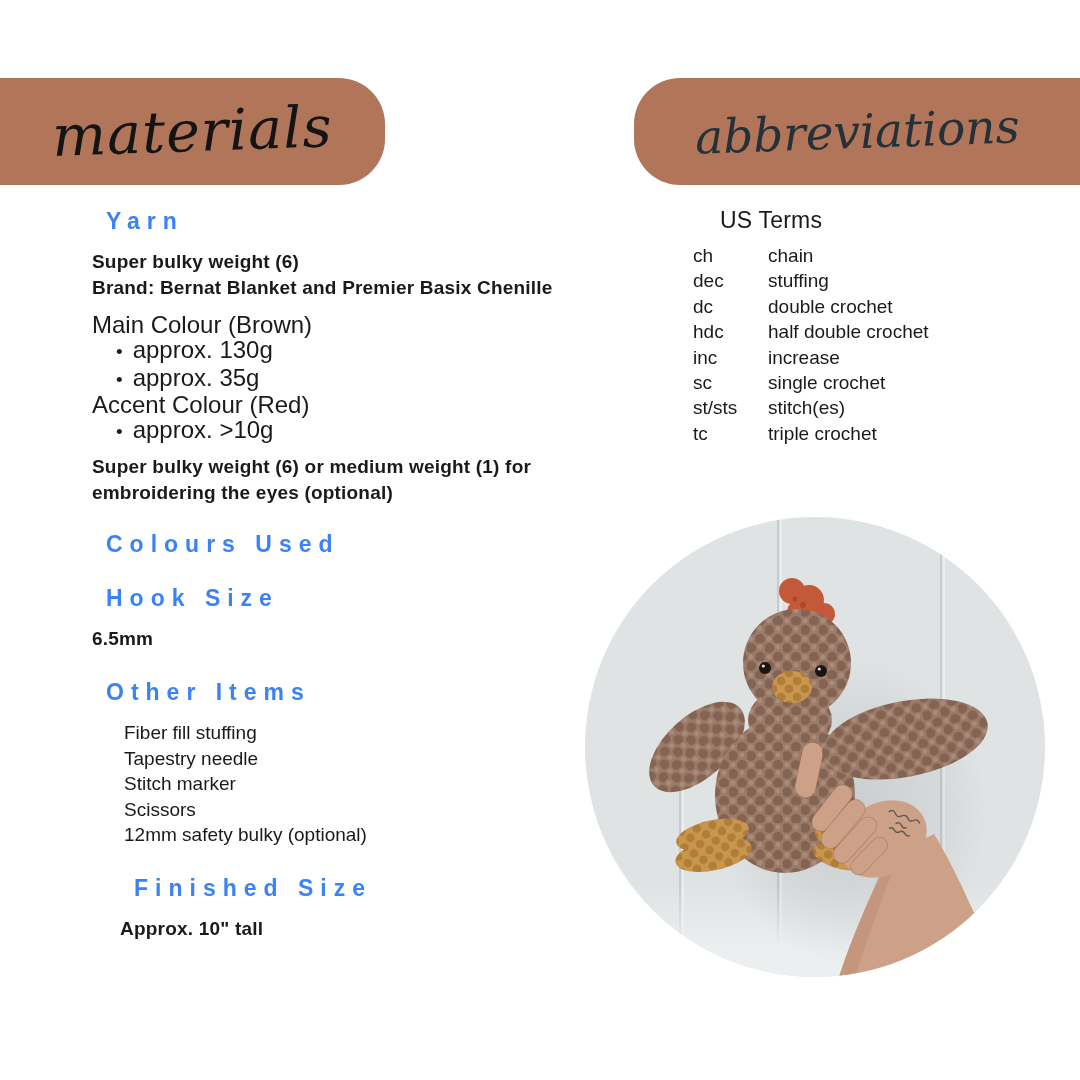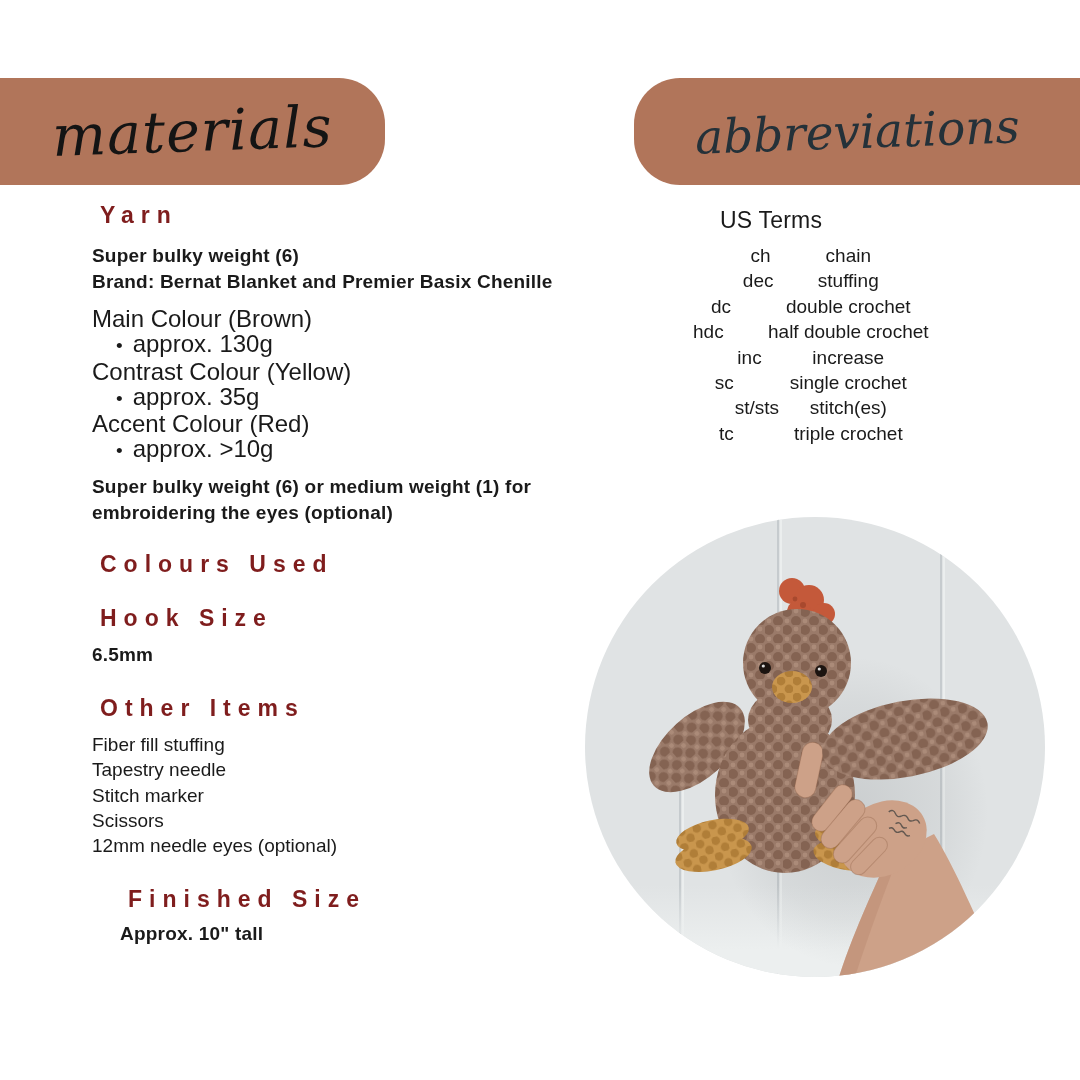--- a/index.html
+++ b/index.html
@@ -11,42 +11,42 @@
           display:flex;align-items:center;justify-content:center;}
   .banner.left{left:0;width:385px;border-radius:0 46px 46px 0;}
   .banner.right{left:634px;width:446px;border-radius:46px 0 0 46px;}
   .script{font-family:"DejaVu Serif", serif;font-style:italic;
           transform:rotate(-2deg);line-height:1;}
   .script.m{font-size:57px;color:#141414;letter-spacing:1px;}
   .script.a{font-size:47px;color:#243139;letter-spacing:0px;}
 
   
   #left-col{position:absolute;left:92px;top:193px;width:510px;}
-  h2{font-size:23px;font-weight:700;letter-spacing:7px;color:#7f1d1d;
-     margin:8px;line-height:28px;}
+  h2{font-size:23px;font-weight:700;letter-spacing:7px;color:#3b82f6;
+     margin:14px;line-height:28px;}
   .body-text{font-size:19px;line-height:26px;letter-spacing:0.2px;margin:0;font-weight:bold;}
   .intro{margin-top:14px;}
   .colour-list{margin-top:11px;}
   .colour-list div{line-height:25.3px;font-size:24px;}
   .bullet-row{padding-left:24px;}
   .bullet-row::before{content:"•";margin-right:10px;font-size:19px;}
   .note{margin-top:10px;width:475px;}
   .h-colours{margin-top:24px;}
   .h-hook{margin-top:26px;}
   .h-other{margin-top:26px;}
   .val{margin-top:10px;}
-  .items-list{margin-top:10px;}
+  .items-list{margin-top:10px;margin-left:32px;}
   .items-list div{line-height:25.4px;font-size:19px;}
   .finished{margin-top:26px;padding-left:28px;}
   .finished .val{margin-top:8px;}
 
   
   #us-terms{position:absolute;left:720px;top:207px;font-size:23px;letter-spacing:0.2px;}
   #terms-table{position:absolute;left:693px;top:243px;font-size:19px;}
-  .term-row{line-height:25.4px;display:flex;justify-content:center;}
+  .term-row{line-height:25.4px;display:flex;}
   .term-abbr{width:75px;flex:0 0 75px;}
 
   
   #photo-circle{position:absolute;left:585px;top:517px;width:460px;height:460px;
                 border-radius:50%;overflow:hidden;}
   #photo-circle svg{display:block;width:100%;height:100%;}
 </style>
 </head>
 <body>
 
@@ -63,40 +63,39 @@
 
     <h2>Yarn</h2>
     <div class="body-text intro">
       <div>Super bulky weight (6)</div>
       <div>Brand: Bernat Blanket and Premier Basix Chenille</div>
     </div>
 
     <div class="colour-list">
       <div>Main Colour (Brown)</div>
       <div class="bullet-row">approx. 130g</div>
-      <div>Contrast Colour (Yellow)</div>
       <div class="bullet-row">approx. 35g</div>
       <div>Accent Colour (Red)</div>
       <div class="bullet-row">approx. &gt;10g</div>
     </div>
 
     <p class="body-text note">Super bulky weight (6) or medium weight (1) for embroidering the eyes (optional)</p>
 
     <h2 class="h-colours">Colours Used</h2>
 
     <h2 class="h-hook">Hook Size</h2>
     <p class="body-text val">6.5mm</p>
 
     <h2 class="h-other">Other Items</h2>
     <div class="items-list">
       <div>Fiber fill stuffing</div>
       <div>Tapestry needle</div>
       <div>Stitch marker</div>
       <div>Scissors</div>
-      <div>12mm needle eyes (optional)</div>
+      <div>12mm safety bulky (optional)</div>
     </div>
 
     <div class="finished">
       <h2>Finished Size</h2>
       <p class="body-text val">Approx. 10" tall</p>
     </div>
   </div>
 
   <div id="us-terms">US Terms</div>
   <div id="terms-table">

